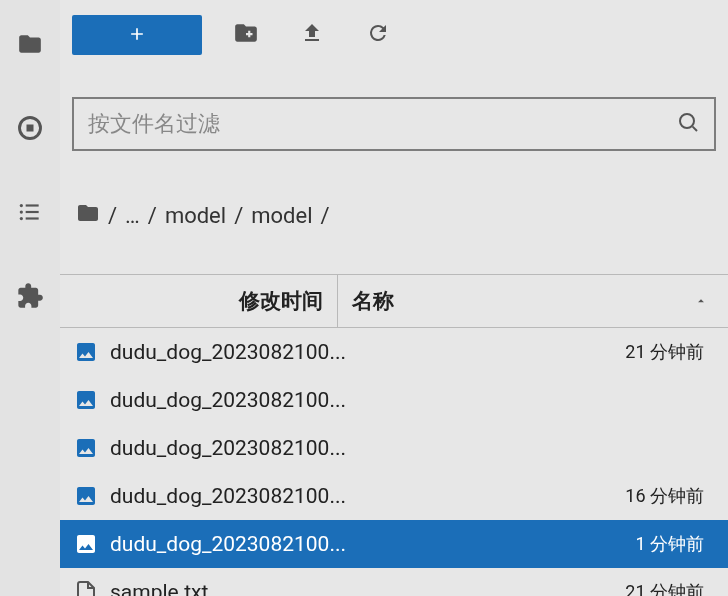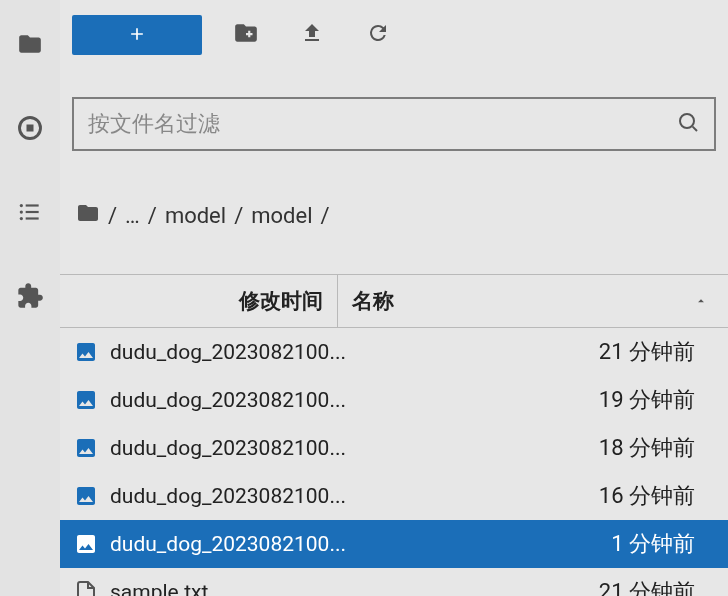--- a/index.html
+++ b/index.html
@@ -114,21 +114,21 @@
       justify-content: space-between;
     }
     .th:last-child { border-right: none; }
     .col-name { flex: 0 0 390px; }
     .col-mtime { flex: 1; justify-content: flex-end; }
     .tbody { }
     .row {
       display: flex;
       align-items: center;
       height: 48px;
-      padding: 0 31px 0 14px;
+      padding: 0 22px 0 14px;
       cursor: pointer;
     }
     .row.selected {
       background: #1b6eb8;
       color: #fff;
     }
     .cell-name {
       flex: 0 0 376px;
       display: flex;
       align-items: center;
@@ -145,21 +145,21 @@
     }
     .fname {
       font-size: 21px;
       white-space: nowrap;
       overflow: hidden;
       text-overflow: ellipsis;
     }
     .cell-mtime {
       flex: 1;
       text-align: right;
-      font-size: 22px;
+      font-size: 18px;
       padding-right: 2px;
     }
     .sort-caret {
       margin-left: auto;
       margin-right: 6px;
     }
   </style>
 </head>
 <body>
 
@@ -288,32 +288,30 @@
           </div>
           <div class="row">
             <div class="cell-name">
               <span class="file-icon">
                 <svg width="24" height="24" viewBox="0 0 24 24" fill="#1b6eb8">
                   <path d="M21 19V5c0-1.1-.9-2-2-2H5c-1.1 0-2 .9-2 2v14c0 1.1.9 2 2 2h14c1.1 0 2-.9 2-2zM8.5 13.5l2.5 3.01L14.5 12l4.5 6H5l3.5-4.5z"></path>
                 </svg>
               </span>
               <span class="fname">dudu_dog_2023082100...</span>
             </div>
-            <div class="cell-mtime">19 分钟前</div>
           </div>
           <div class="row">
             <div class="cell-name">
               <span class="file-icon">
                 <svg width="24" height="24" viewBox="0 0 24 24" fill="#1b6eb8">
                   <path d="M21 19V5c0-1.1-.9-2-2-2H5c-1.1 0-2 .9-2 2v14c0 1.1.9 2 2 2h14c1.1 0 2-.9 2-2zM8.5 13.5l2.5 3.01L14.5 12l4.5 6H5l3.5-4.5z"></path>
                 </svg>
               </span>
               <span class="fname">dudu_dog_2023082100...</span>
             </div>
-            <div class="cell-mtime">18 分钟前</div>
           </div>
           <div class="row">
             <div class="cell-name">
               <span class="file-icon">
                 <svg width="24" height="24" viewBox="0 0 24 24" fill="#1b6eb8">
                   <path d="M21 19V5c0-1.1-.9-2-2-2H5c-1.1 0-2 .9-2 2v14c0 1.1.9 2 2 2h14c1.1 0 2-.9 2-2zM8.5 13.5l2.5 3.01L14.5 12l4.5 6H5l3.5-4.5z"></path>
                 </svg>
               </span>
               <span class="fname">dudu_dog_2023082100...</span>
             </div>

